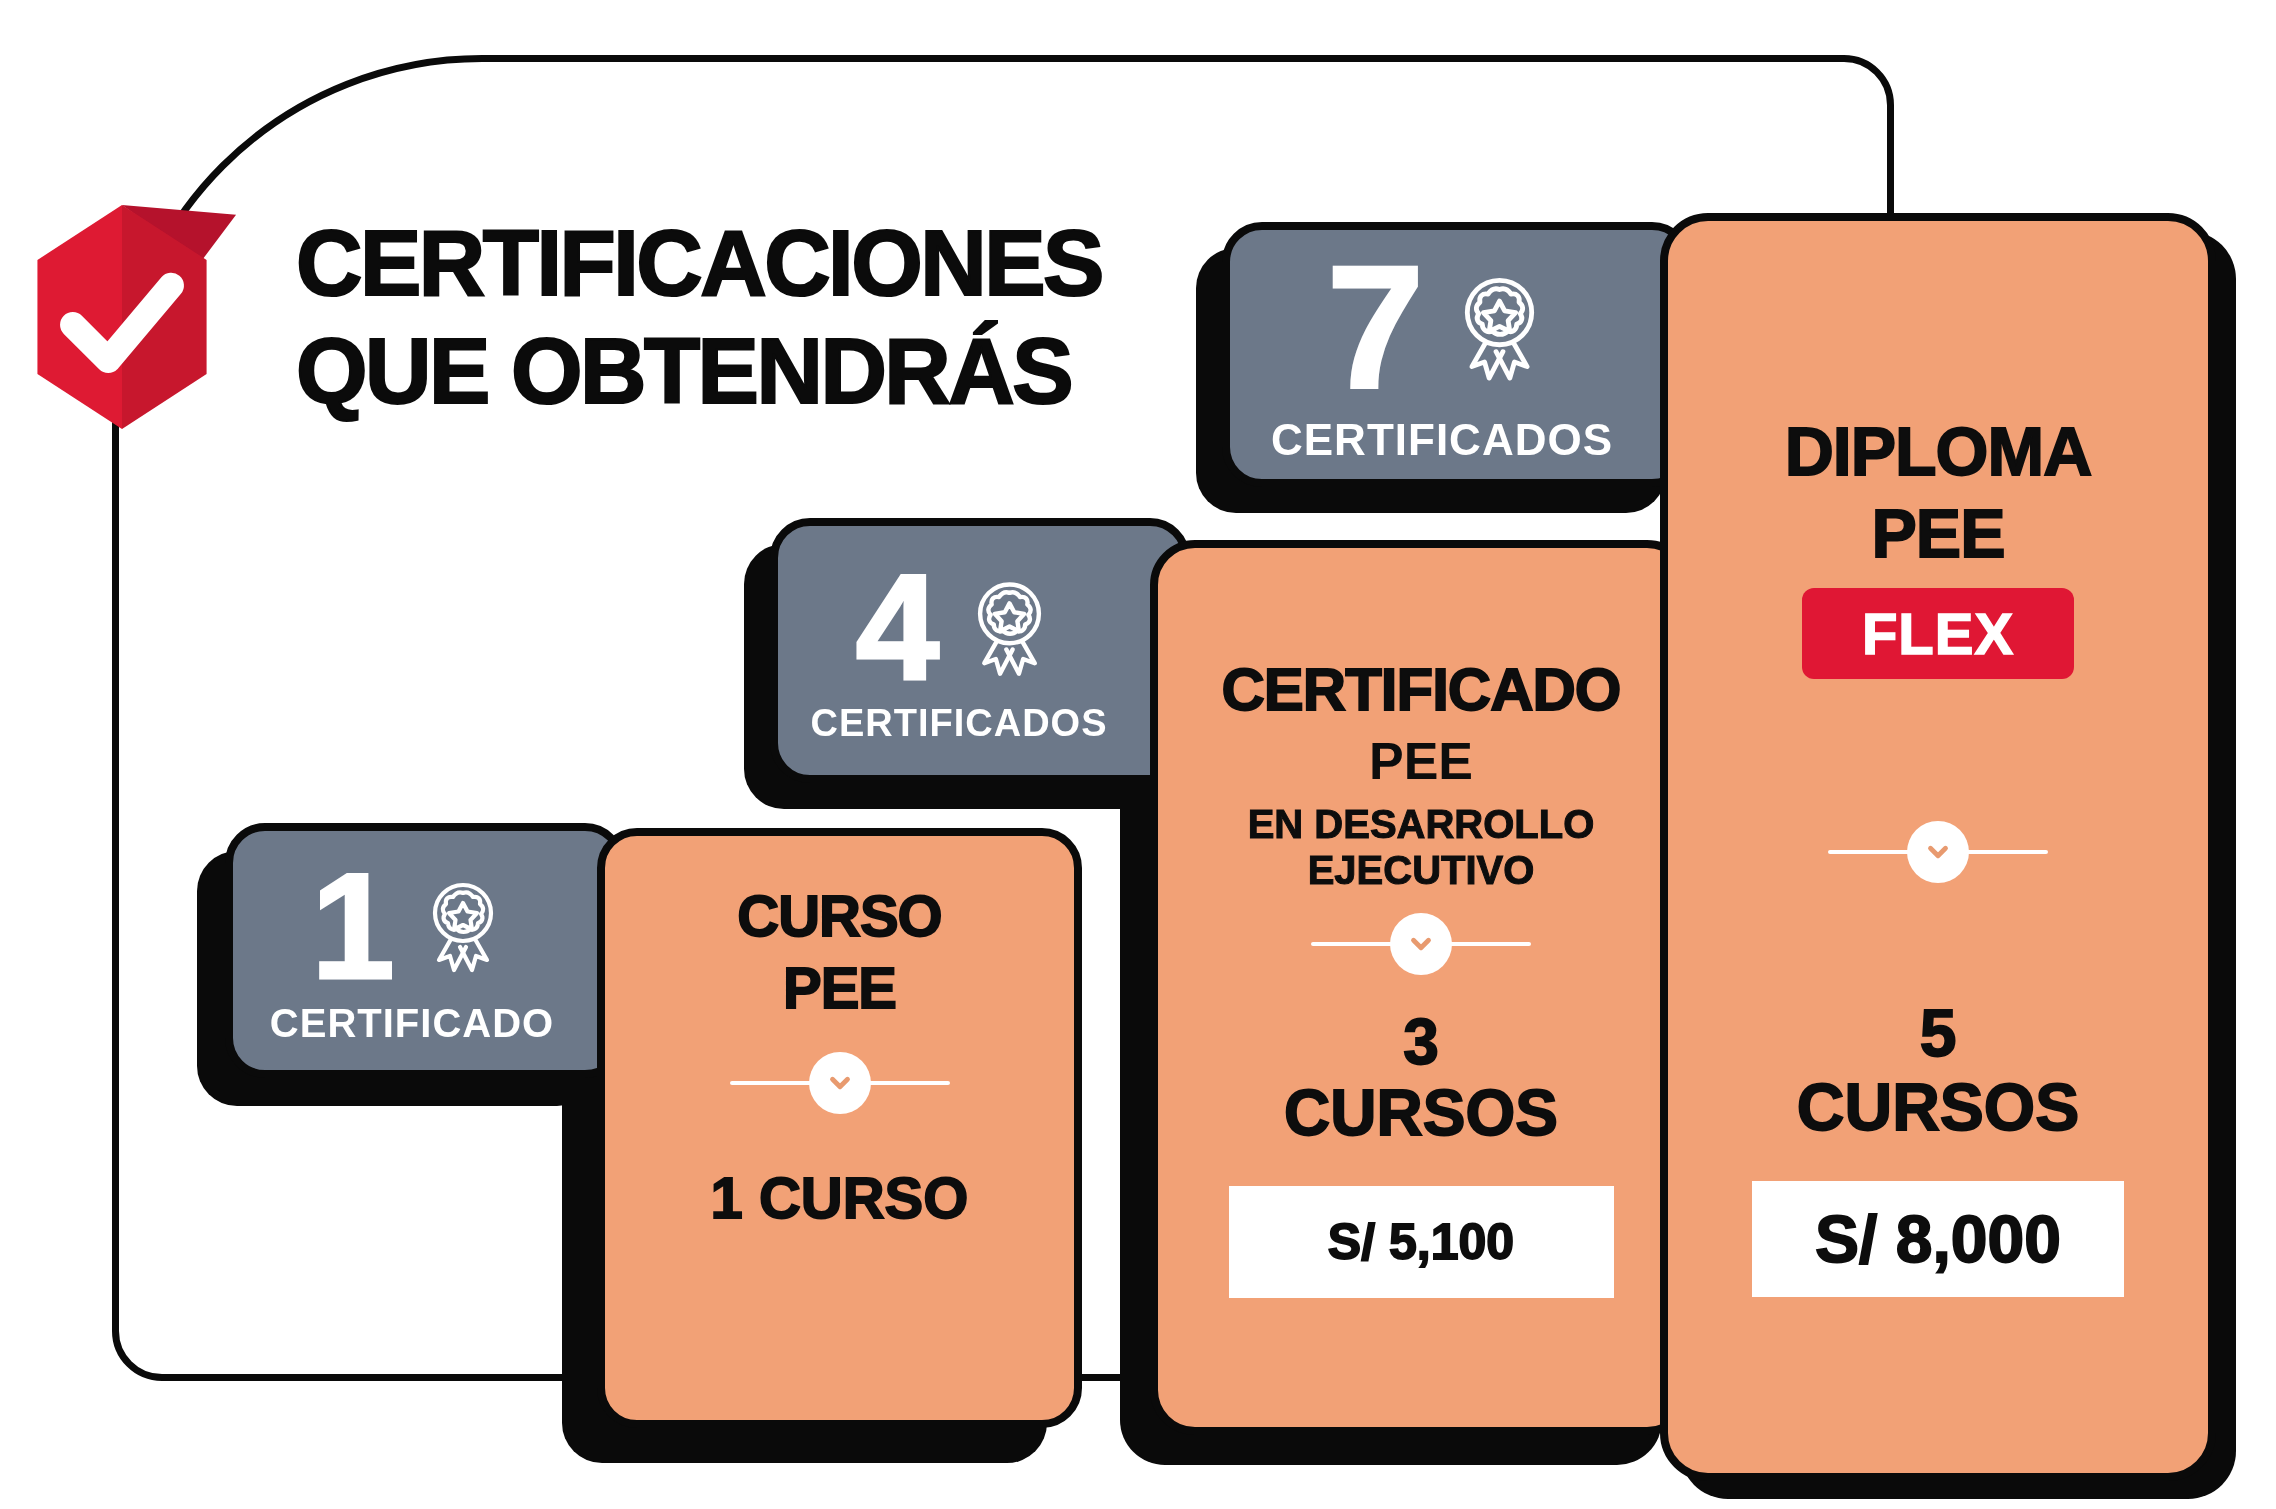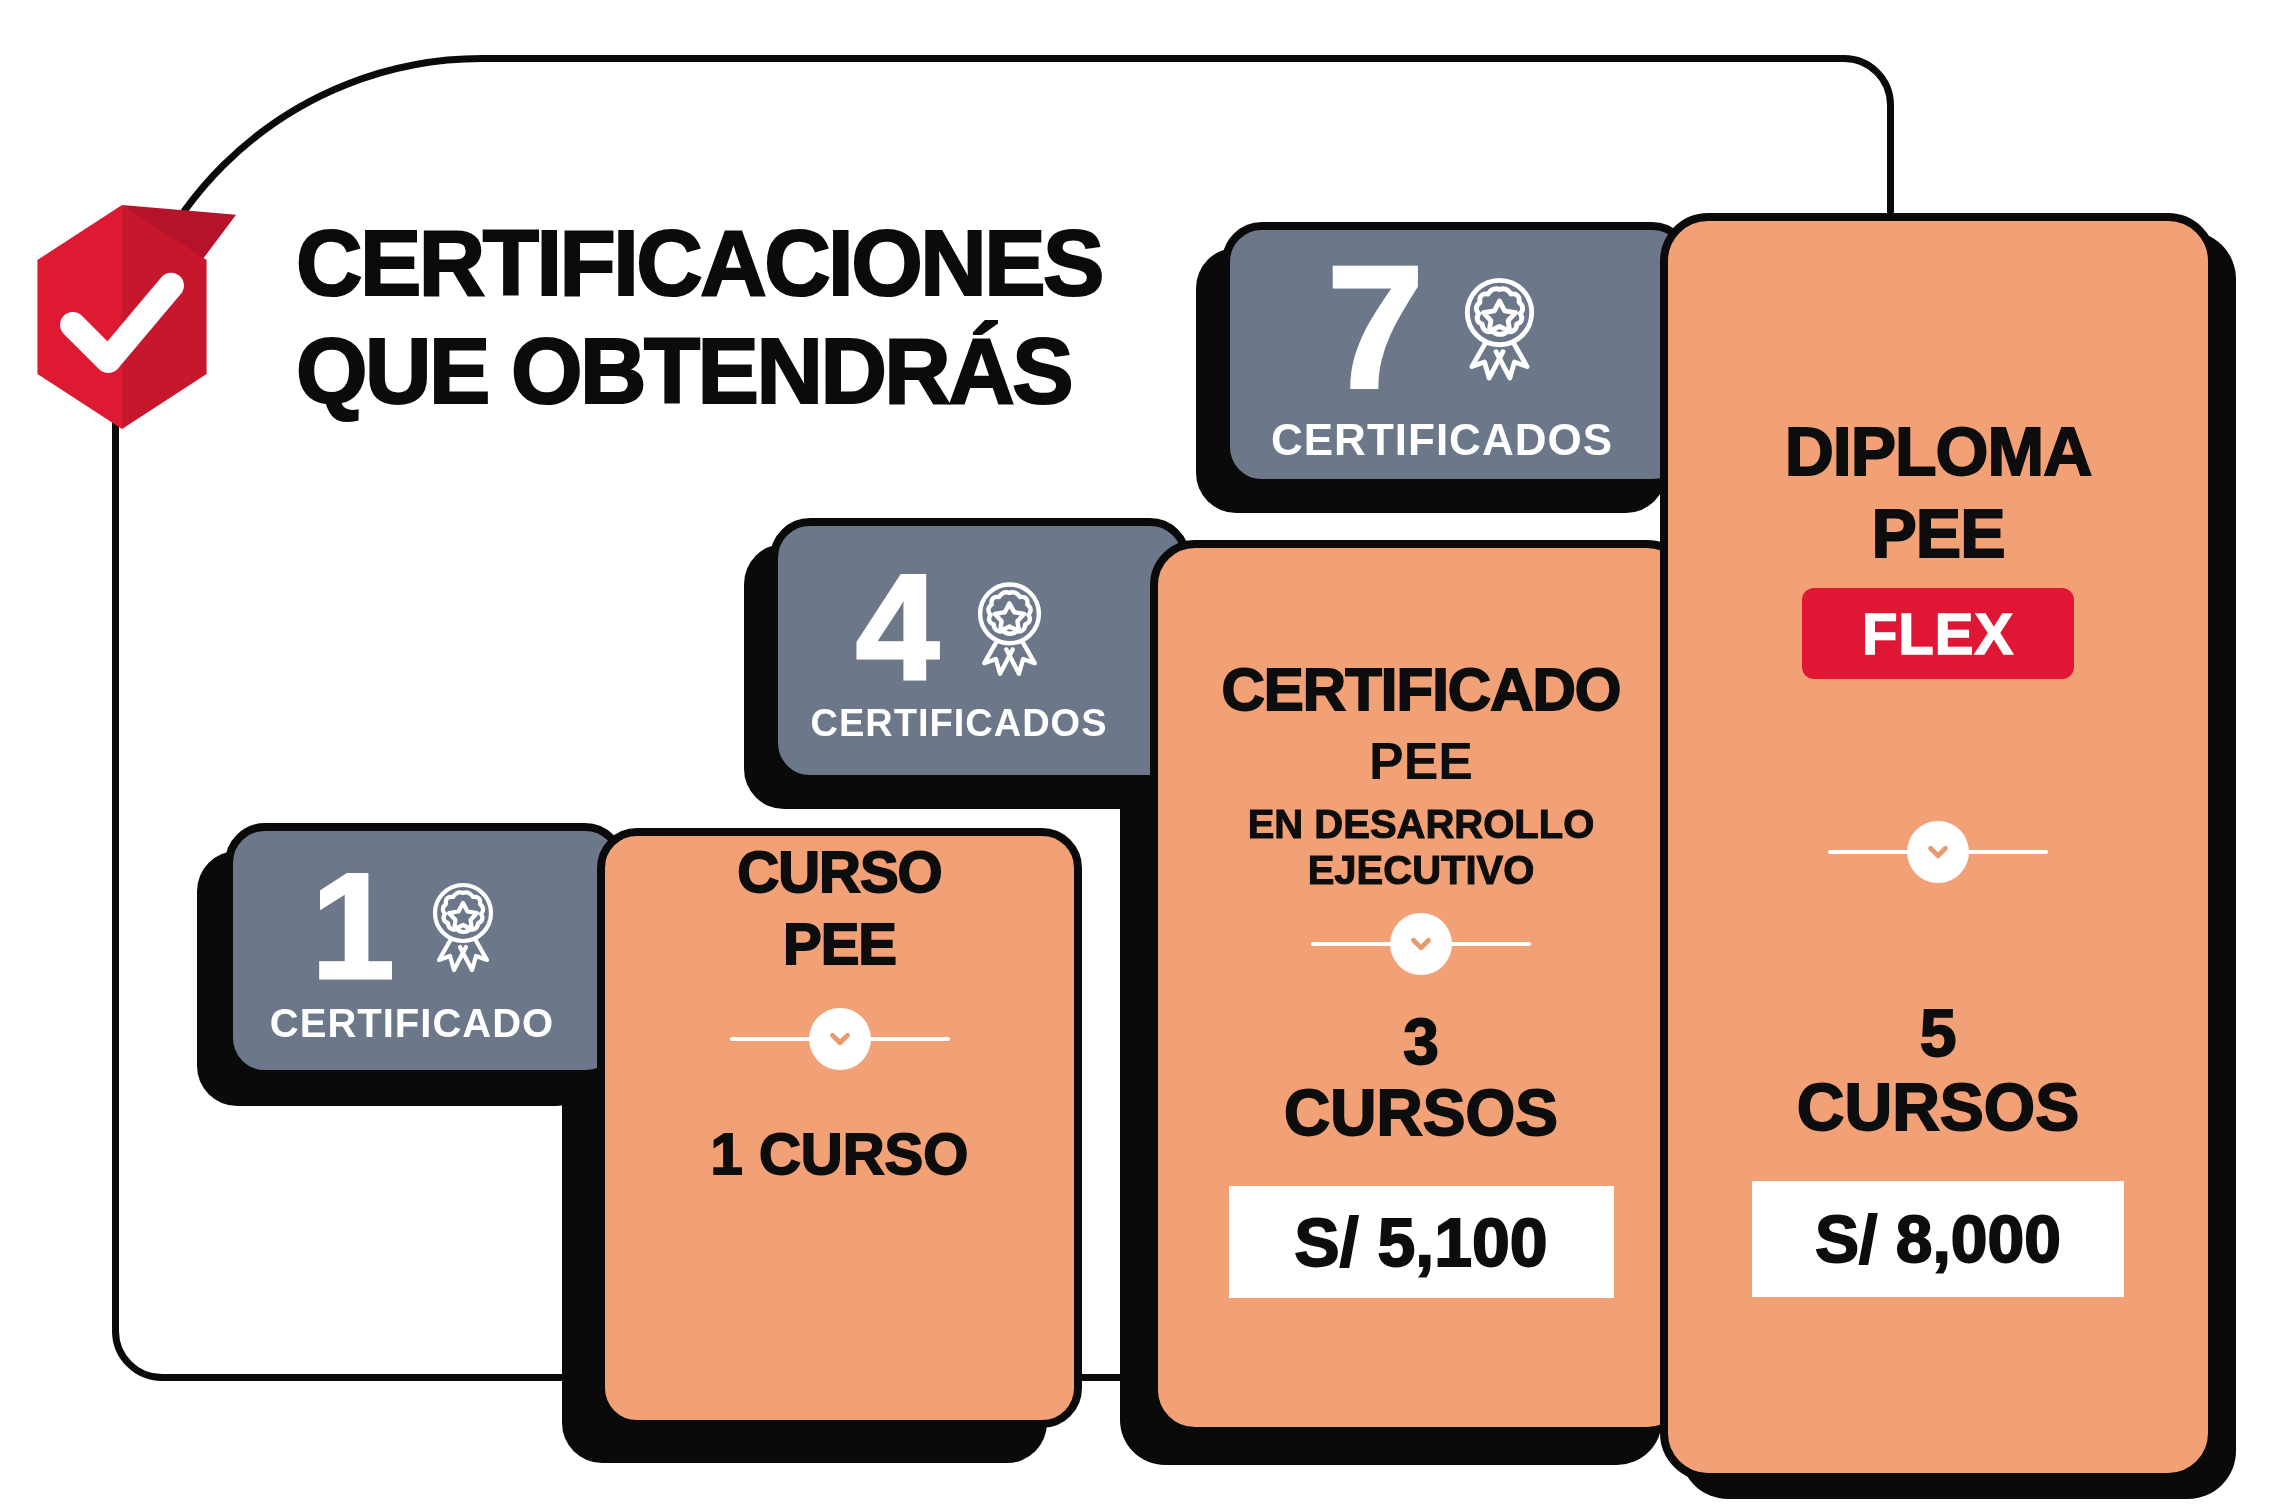--- a/index.html
+++ b/index.html
@@ -44,36 +44,36 @@
   #badge-7 .medal{width:115px;height:115px;}
   #badge-7 .badge-label{font-size:44px;}
   .medal{display:inline-block;}
   .medal svg{display:block;width:100%;height:100%;}
 
   
   .card{position:absolute;background:#f2a176;border:8px solid #0a0a0a;
         box-sizing:border-box;z-index:4;display:flex;flex-direction:column;
         align-items:center;color:#0d0d0d;text-align:center;}
   .card-title,.card-courses,.price-text{-webkit-text-stroke:1.8px #0d0d0d;}
-  #card-1{left:597px;top:828px;width:485px;height:600px;border-radius:40px;}
+  #card-1{left:597px;top:828px;width:485px;height:600px;border-radius:40px;padding-top:44px;}
   #card-1 .card-title{font-size:58px;font-weight:bold;line-height:1.24;letter-spacing:-1px;}
   #card-1 .card-courses{font-size:58px;font-weight:bold;margin-top:48px;}
   #card-1 .price-box{margin-top:26px;width:312px;height:106px;}
   #card-1 .price-text{font-size:64px;}
 
   #card-2{left:1150px;top:540px;width:542px;height:895px;border-radius:45px;padding-top:105px;}
   #card-2 .card-title{font-size:60px;font-weight:bold;line-height:1.22;letter-spacing:-1px;}
   #card-2 .card-title2{font-size:52px;font-weight:bold;margin-top:4px;line-height:1.2;}
   #card-2 .card-subtitle{font-size:40px;font-weight:bold;line-height:1.15;margin-top:8px;
                          -webkit-text-stroke:1px #0d0d0d;}
   #card-2 .divider{margin-top:18px;}
   #card-2 .card-courses{font-size:64px;font-weight:bold;line-height:1.12;margin-top:30px;}
   #card-2 .card-courses-label{font-size:64px;font-weight:bold;line-height:1.12;-webkit-text-stroke:1.8px #0d0d0d;}
   #card-2 .price-box{margin-top:36px;width:385px;height:112px;}
-  #card-2 .price-text{font-size:68px;}
+  #card-2 .price-text{font-size:50px;}
 
   #card-3{left:1660px;top:213px;width:556px;height:1268px;border-radius:48px;padding-top:190px;}
   #card-3 .card-title{font-size:68px;font-weight:bold;line-height:1.2;letter-spacing:-1px;}
   #card-3 .flex-tag{margin-top:14px;background:#e01734;color:#ffffff;font-size:58px;
                     font-weight:bold;padding:12px 60px;border-radius:12px;
                     -webkit-text-stroke:1.5px #ffffff;letter-spacing:1px;}
   #card-3 .divider{margin-top:140px;}
   #card-3 .card-courses{font-size:66px;font-weight:bold;line-height:1.12;margin-top:112px;}
   #card-3 .card-courses-label{font-size:66px;font-weight:bold;line-height:1.12;-webkit-text-stroke:1.8px #0d0d0d;}
   #card-3 .price-box{margin-top:36px;width:372px;height:116px;}

